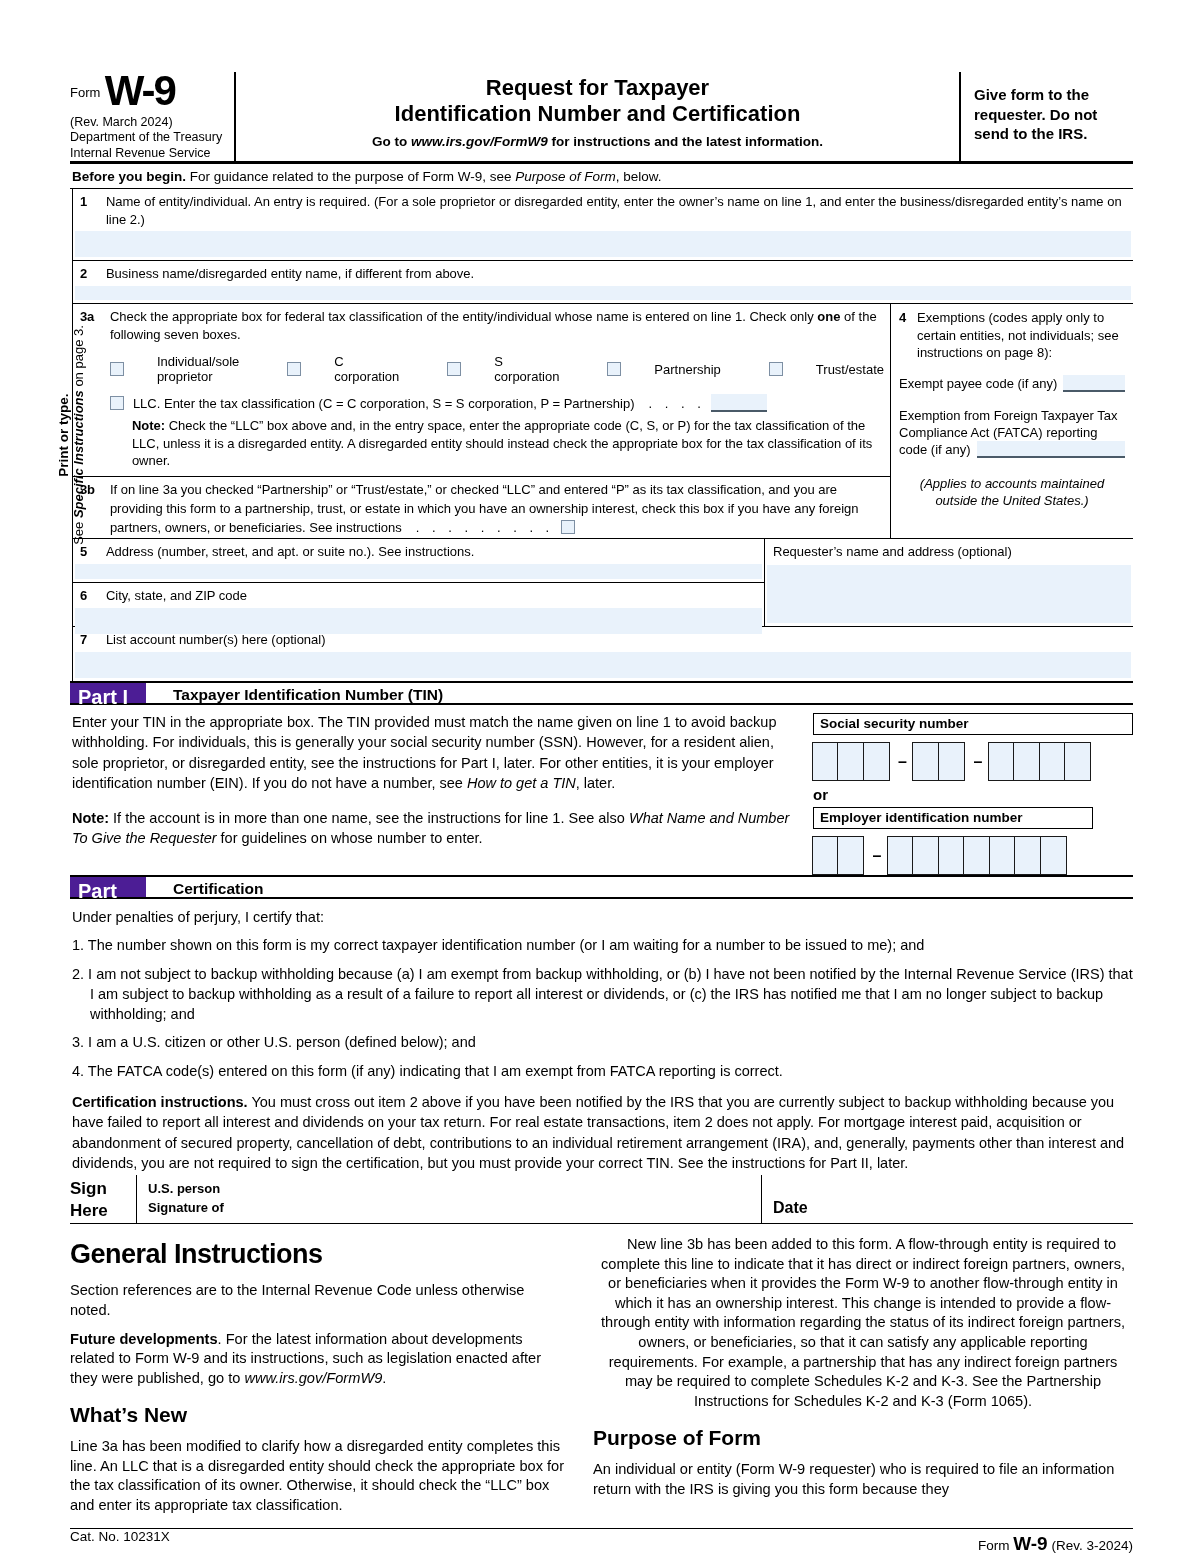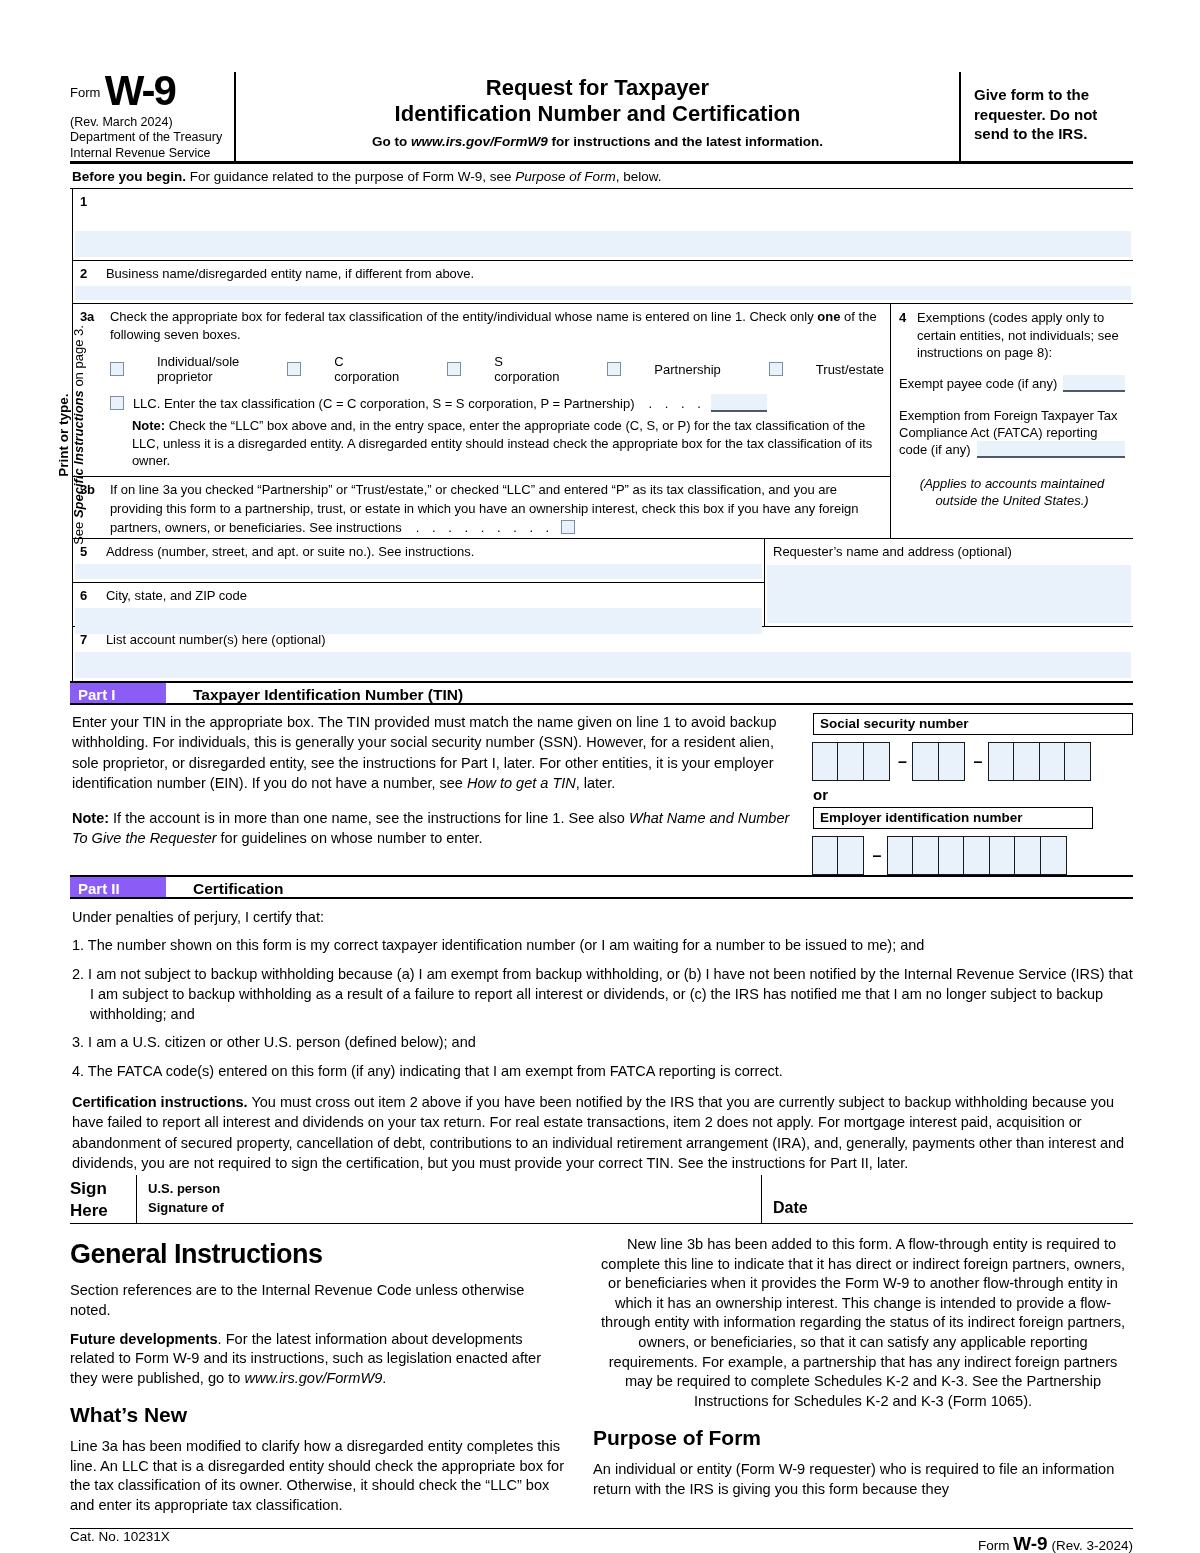--- a/index.html
+++ b/index.html
@@ -69,21 +69,21 @@
   .row56-left { flex:1; border-right:1px solid #000; display:flex; flex-direction:column; }
   .row5 { height:44px; border-bottom:1px solid #000; display:flex; flex-direction:column; }
   .row6 { flex:1; display:flex; flex-direction:column; }
   .requester { width:368px; display:flex; flex-direction:column; padding:0; }
   .requester .lbl { padding:4px 6px 0 8px; }
   .requester .rband { flex:1; background:var(--fill); margin:4px 2px 3px 2px; }
   .row7 { height:54px; border-bottom:2px solid #000; }
 
   
   .partbar { display:flex; align-items:stretch; border-bottom:2.5px solid #000; height:24px; }
-  .part-chip { background:#8b5cf6; color:#fff; font-weight:bold; font-size:15px; padding:3px 13px 0 8px; width:96px; }
+  .part-chip { background:#4c1d95; color:#fff; font-weight:bold; font-size:20px; padding:3px 13px 0 8px; width:76px; }
   .part-title { font-weight:bold; font-size:15.5px; padding:3px 0 0 27px; }
 
   
   .p1body { display:flex; min-height:167px; font-size:14.5px; }
   .p1text { flex:1; padding:7px 18px 0 2px; line-height:1.4; }
   .p1text .note { margin-top:15px; }
   .tincol { width:320px; padding-top:8px; }
   .tin-label-box { border:1.5px solid #000; font-weight:bold; font-size:13.5px; padding:2px 6px 3px; }
   .tin-cells { display:flex; align-items:center; margin-top:7px; }
   .tin-cell { width:27px; height:39px; background:var(--fill); border:1.5px solid #1a1a1a; margin-left:-1.5px; }
@@ -148,20 +148,21 @@
       <div class="side-label">
         <div class="side-line1">Print or type.</div>
         <div class="side-line2"><span>See </span><span class="bit">Specific Instructions</span><span> on page 3.</span></div>
       </div>
     </div>
     <div class="fields">
 
       <div class="frow row1">
         <div class="lbl grow">
             <span class="num num1">1</span>
+            <span>Name of entity/individual. An entry is required. (For a sole proprietor or disregarded entity, enter the owner’s name on line 1, and enter the business/disregarded entity’s name on line 2.)</span>
           </div>
         <div class="band"></div>
       </div>
 
       <div class="frow row2">
         <div class="lbl grow">
             <span class="num num1">2</span>
             <span>Business name/disregarded entity name, if different from above.</span>
           </div>
         <div class="band"></div>

